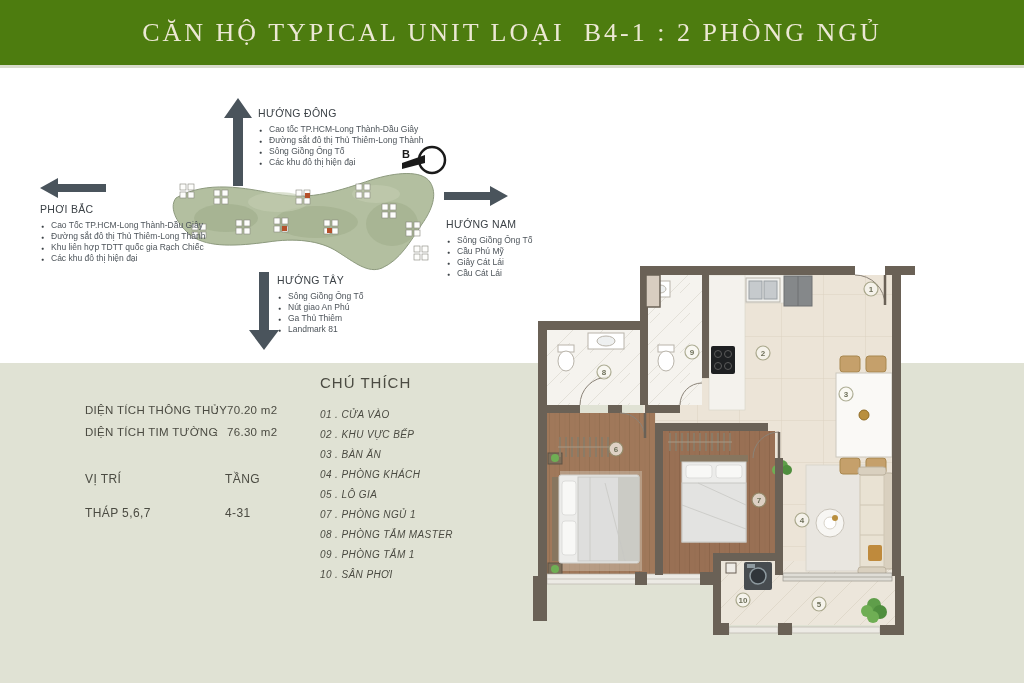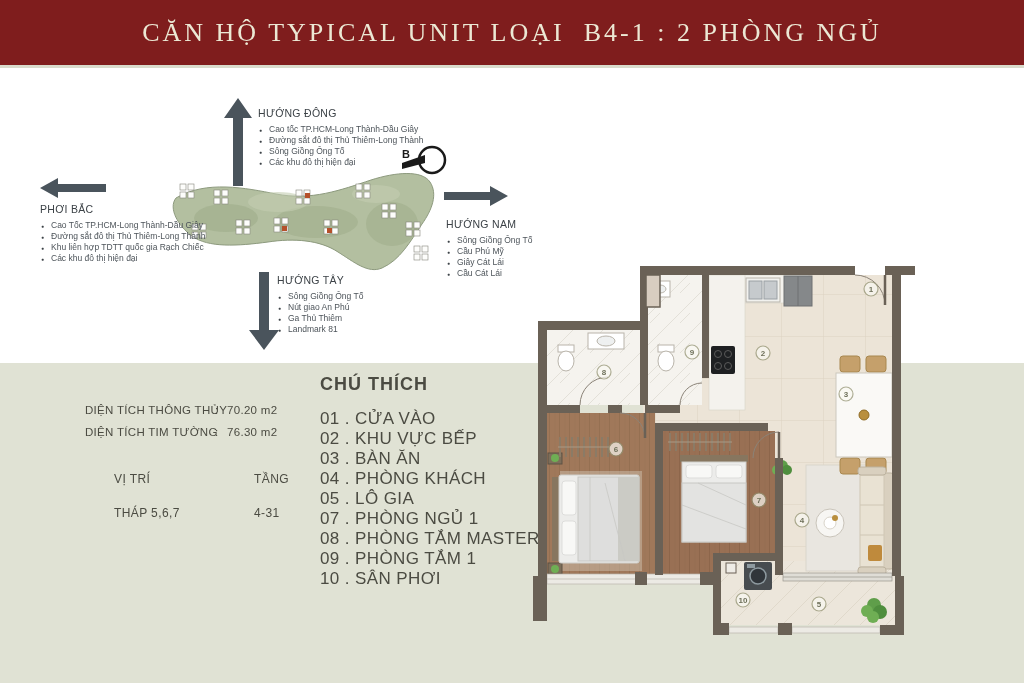--- a/index.html
+++ b/index.html
@@ -1,19 +1,19 @@
 <!DOCTYPE html>
 <html><head>
 <meta charset="utf-8">
 <style>
   html,body{margin:0;padding:0;background:#fff;}
   .page{position:relative;width:1024px;height:683px;background:#ffffff;overflow:hidden;
         font-family:"Liberation Sans",sans-serif;}
   
-  .header{position:absolute;left:0;top:0;width:1024px;height:65px;background:#7f1d1d;
+  .header{position:absolute;left:0;top:0;width:1024px;height:65px;background:#4d7c0f;
           border-bottom:3px solid #d9dbcc;display:flex;align-items:center;justify-content:center;}
   .title{font-family:"Liberation Serif",serif;color:#ece8d4;font-size:26px;letter-spacing:3px;
          font-weight:400;white-space:pre;}
   
   .band{position:absolute;left:0;top:363px;width:1024px;height:320px;background:#e0e2d4;}
   
   .dir{position:absolute;color:#4d545a;}
   .dir h4{margin:0 0 5px 0;font-size:10.5px;font-weight:normal;color:#3c4247;letter-spacing:.3px;}
   .dir ul{list-style:none;margin:0;padding:0;}
   .dir li{font-size:8.5px;line-height:11px;padding-left:11px;position:relative;white-space:nowrap;}
@@ -23,25 +23,25 @@
   .dir-south{left:446px;top:218px;width:130px;}
   .dir-west{left:277px;top:274px;width:150px;}
   .arrow{position:absolute;}
   
   .specs{position:absolute;left:85px;top:404px;width:240px;color:#4b4b42;}
   .spec-row{display:flex;font-size:11.5px;letter-spacing:.3px;margin-bottom:10px;white-space:nowrap;}
   .spec-label{width:130px;}
   .spec-colon{width:12px;}
   .loc{position:absolute;left:85px;top:472px;width:240px;color:#4b4b42;font-size:12px;letter-spacing:.4px;}
   .loc-row{display:flex;margin-bottom:20px;}
-  .loc-c1{width:140px;margin-left:29px;}
+  .loc-c1{width:140px;}
   
   .legend{position:absolute;left:320px;top:374px;color:#4b4b42;}
-  .legend h3{margin:0 0 14px 0;font-size:18px;font-weight:700;letter-spacing:1px;}
-  .legend div{font-size:17px;line-height:20px;letter-spacing:.4px;white-space:nowrap;}
+  .legend h3{margin:0 0 14px 0;font-size:15px;font-weight:400;letter-spacing:1px;}
+  .legend div{font-size:10px;line-height:20px;letter-spacing:.4px;white-space:nowrap;font-style:italic;}
   svg text{font-family:"Liberation Sans",sans-serif;}
 </style>
 </head>
 <body>
 
 <div class="page">
 
   <div class="header">
     <div class="title">CĂN HỘ TYPICAL UNIT LOẠI  B4-1 : 2 PHÒNG NGỦ</div>
   </div>

